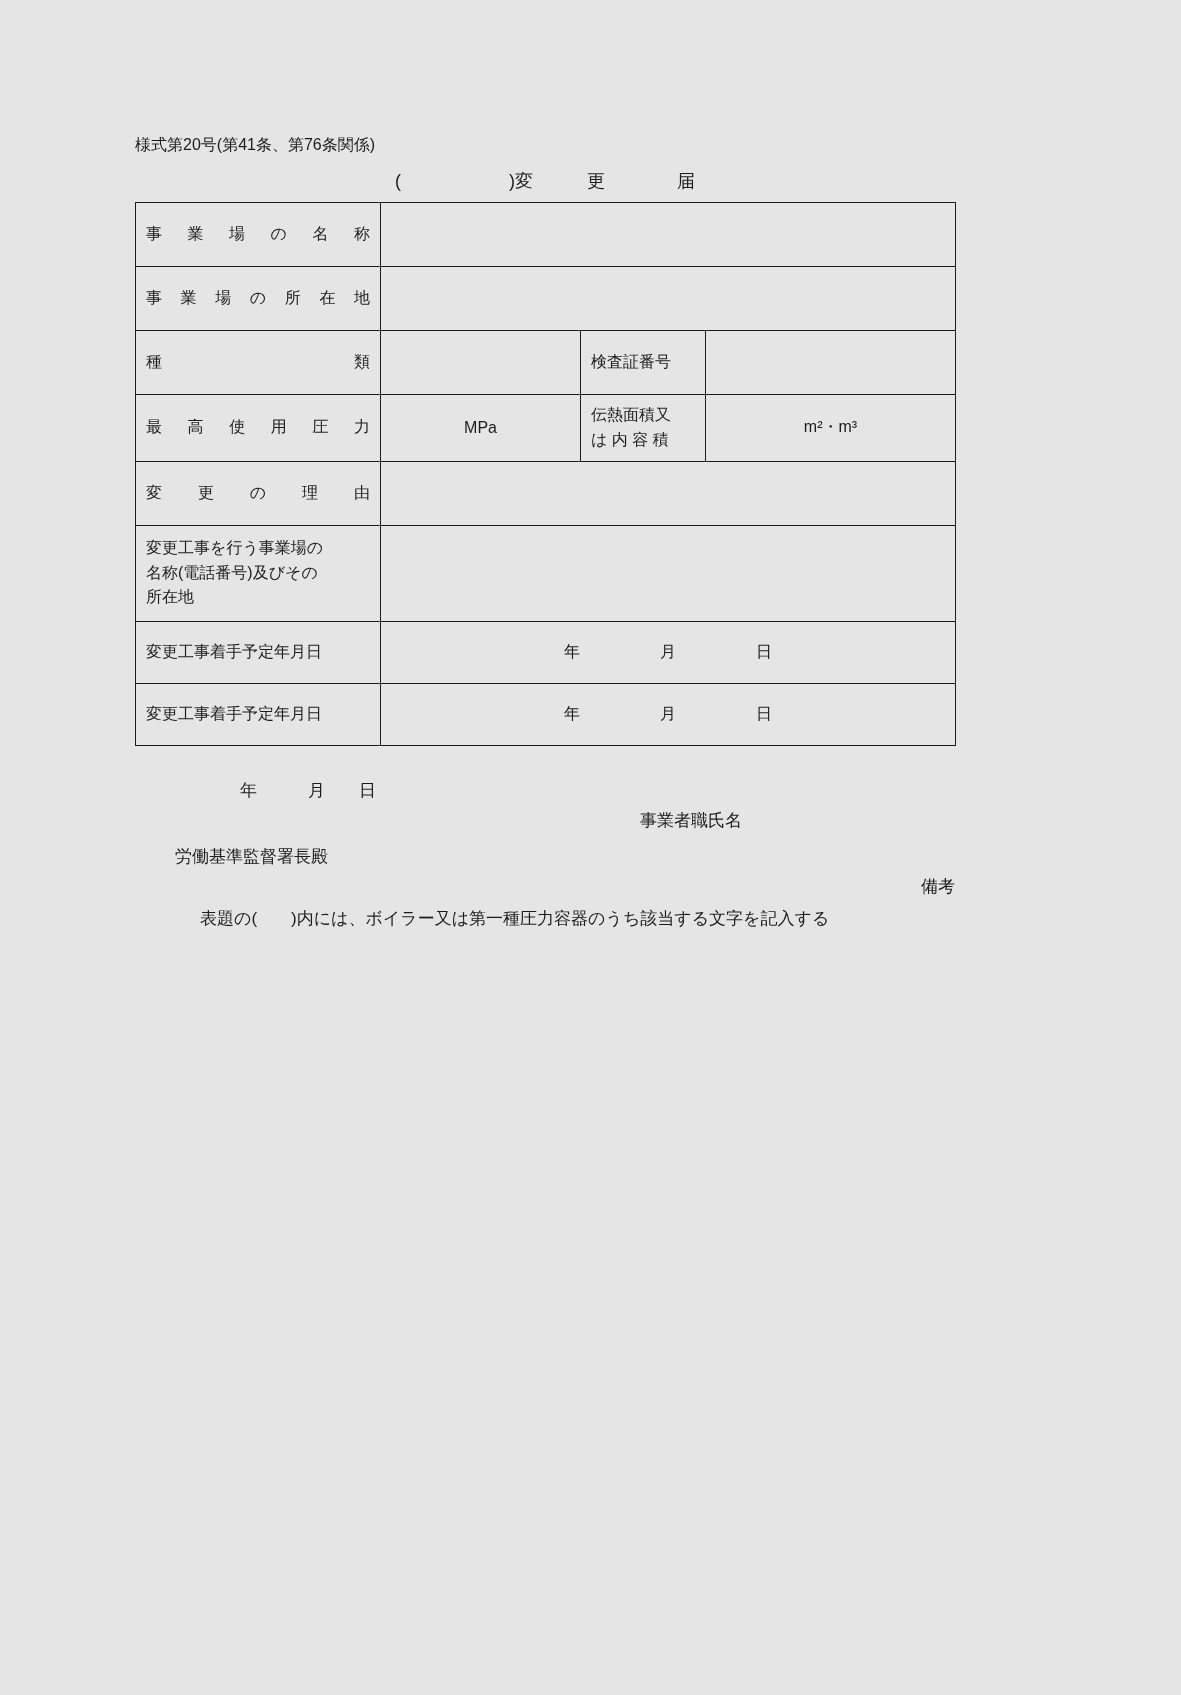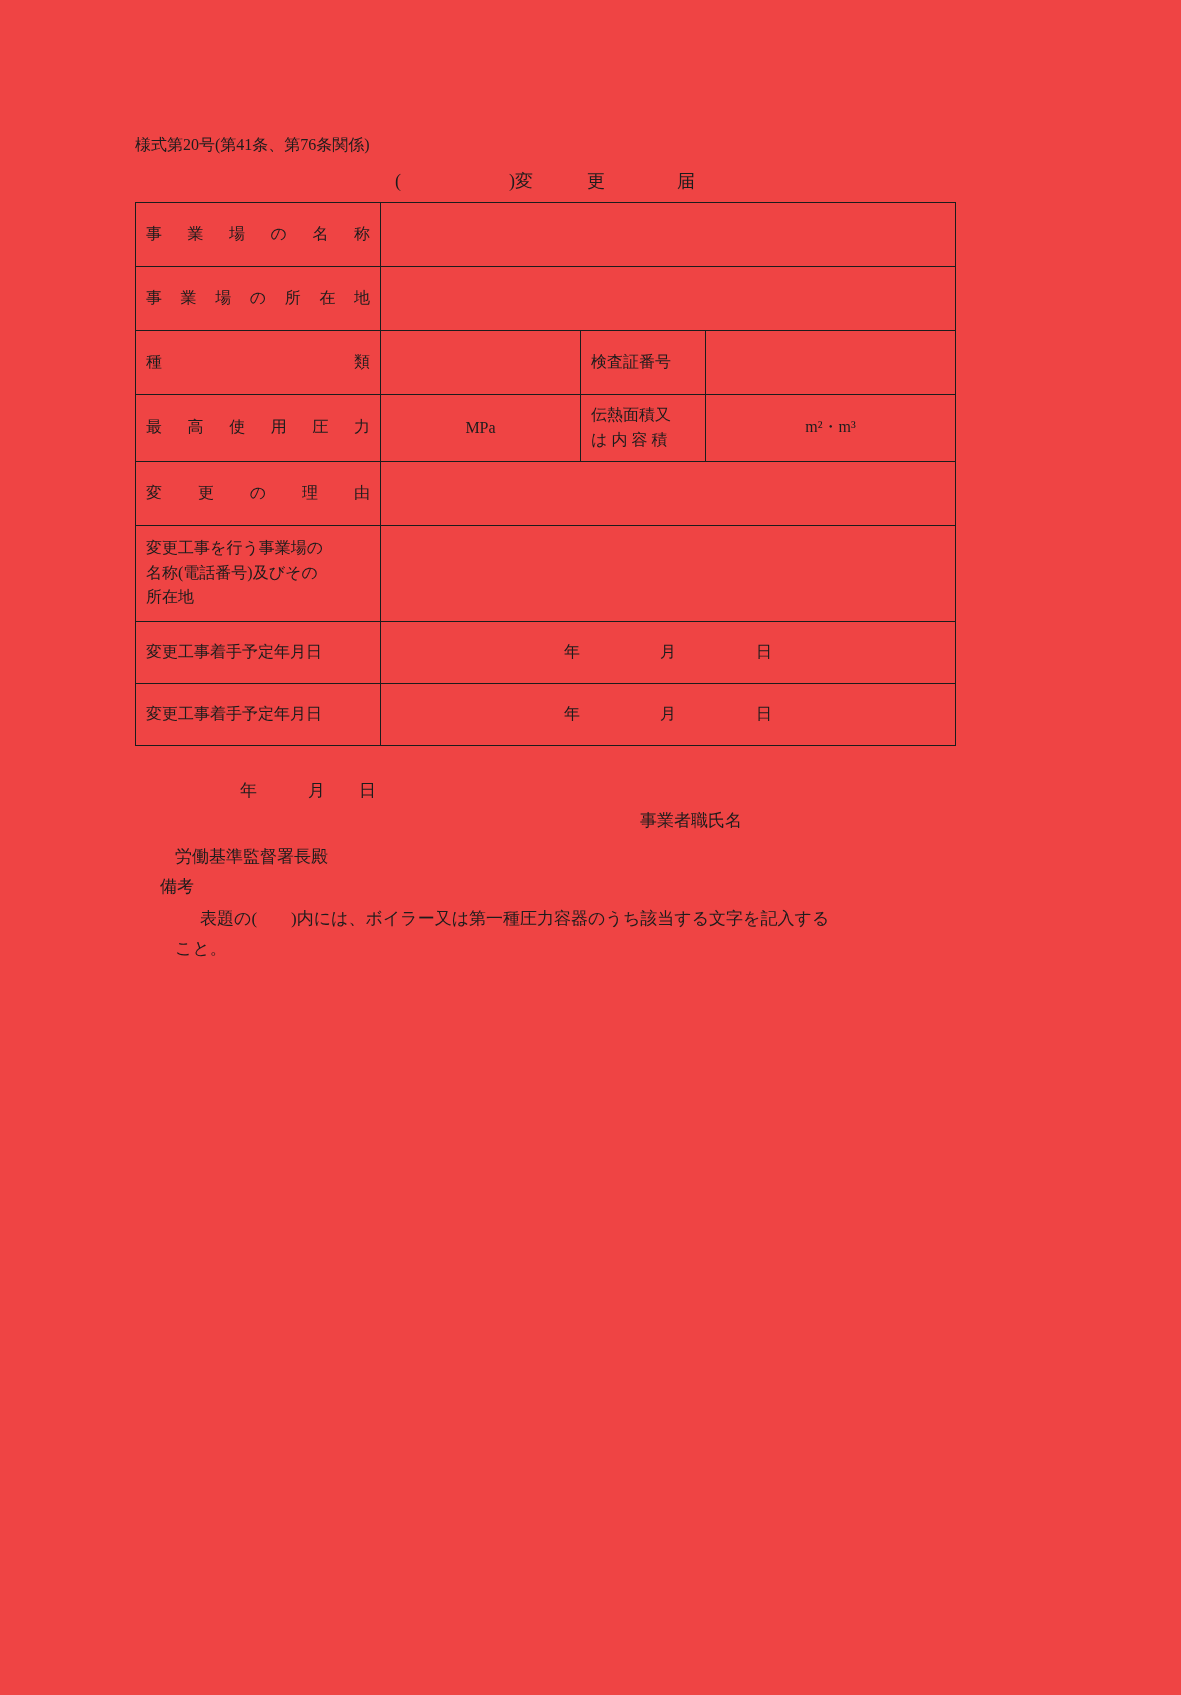--- a/index.html
+++ b/index.html
@@ -1,22 +1,22 @@
 <!DOCTYPE html>
 <html><head>
 <meta charset="utf-8">
 <style>
   * { box-sizing: border-box; }
   html, body { margin: 0; padding: 0; background: #ffffff; }
   .page {
     position: relative;
     width: 1181px;
     height: 1695px;
-    background: #ef4444;
-    font-family: Liberation Serif, serif;
+    background: #e5e5e5;
+    font-family: Liberation Sans, sans-serif;
     color: #1c1c1c;
     overflow: hidden;
   }
   .form {
     position: absolute;
     left: 135px;
     top: 135px;
     width: 820px;
   }
   .form-number {
@@ -56,21 +56,21 @@
     line-height: 1.55;
     padding-left: 8px;
     padding-right: 8px;
   }
   td.val-right  { text-align: center; margin-left: 29px; }
   td.val-center { text-align: center; white-space: pre; }
   .footer-line { font-size: 17px; line-height: 22px; white-space: pre; }
   .date-line     { margin-top: 34px; padding-left: 105px; }
   .employer      { margin-top: 8px;  padding-left: 505px; }
   .addressee     { margin-top: 14px; padding-left: 40px; }
-  .remarks-label { margin-top: 8px;  padding-left: 25px; }
+  .remarks-label { margin-top: 8px;  padding-left: 25px; text-align: right; }
   .remarks-1     { margin-top: 10px; padding-left: 65px; white-space: normal; }
   .remarks-2     { margin-top: 8px;  padding-left: 40px; }
 </style>
 </head>
 <body>
 
 <div class="page">
   <div class="form">
 
     <div class="form-number">様式第20号(第41条、第76条関係)</div>
@@ -125,16 +125,15 @@
           <td colspan="3" class="val-center">年　　　　　月　　　　　日</td>
         </tr>
       </tbody>
     </table>
 
     <div class="footer-line date-line">年　　　月　　日</div>
     <div class="footer-line employer">事業者職氏名</div>
     <div class="footer-line addressee">労働基準監督署長殿</div>
     <div class="footer-line remarks-label">備考</div>
     <div class="footer-line remarks-1">表題の(　　)内には、ボイラー又は第一種圧力容器のうち該当する文字を記入する</div>
-    <div class="footer-line remarks-2">こと。</div>
 
   </div>
 </div>
 
 </body></html>

